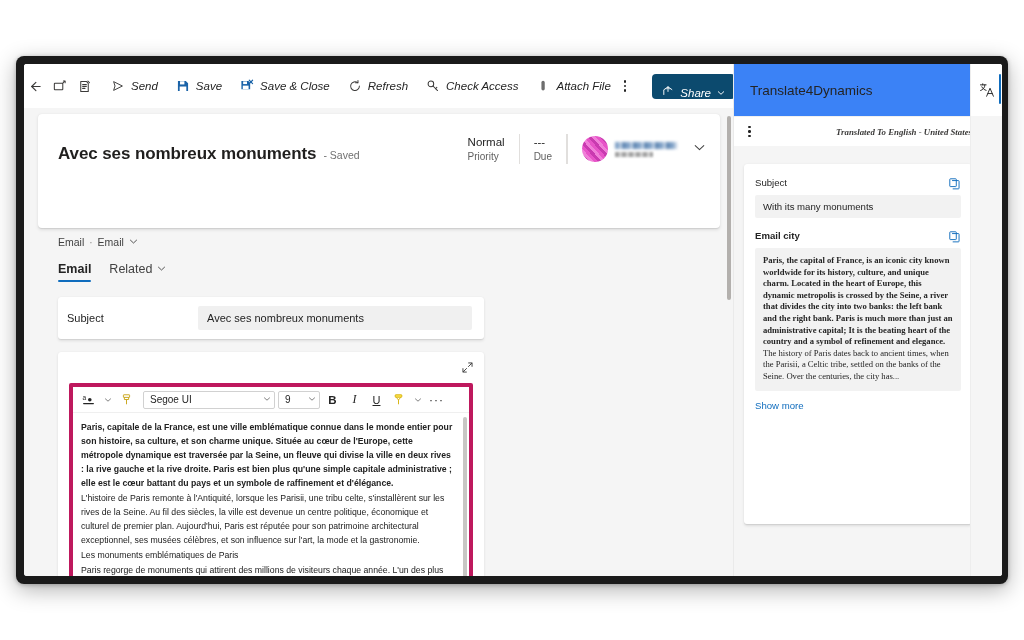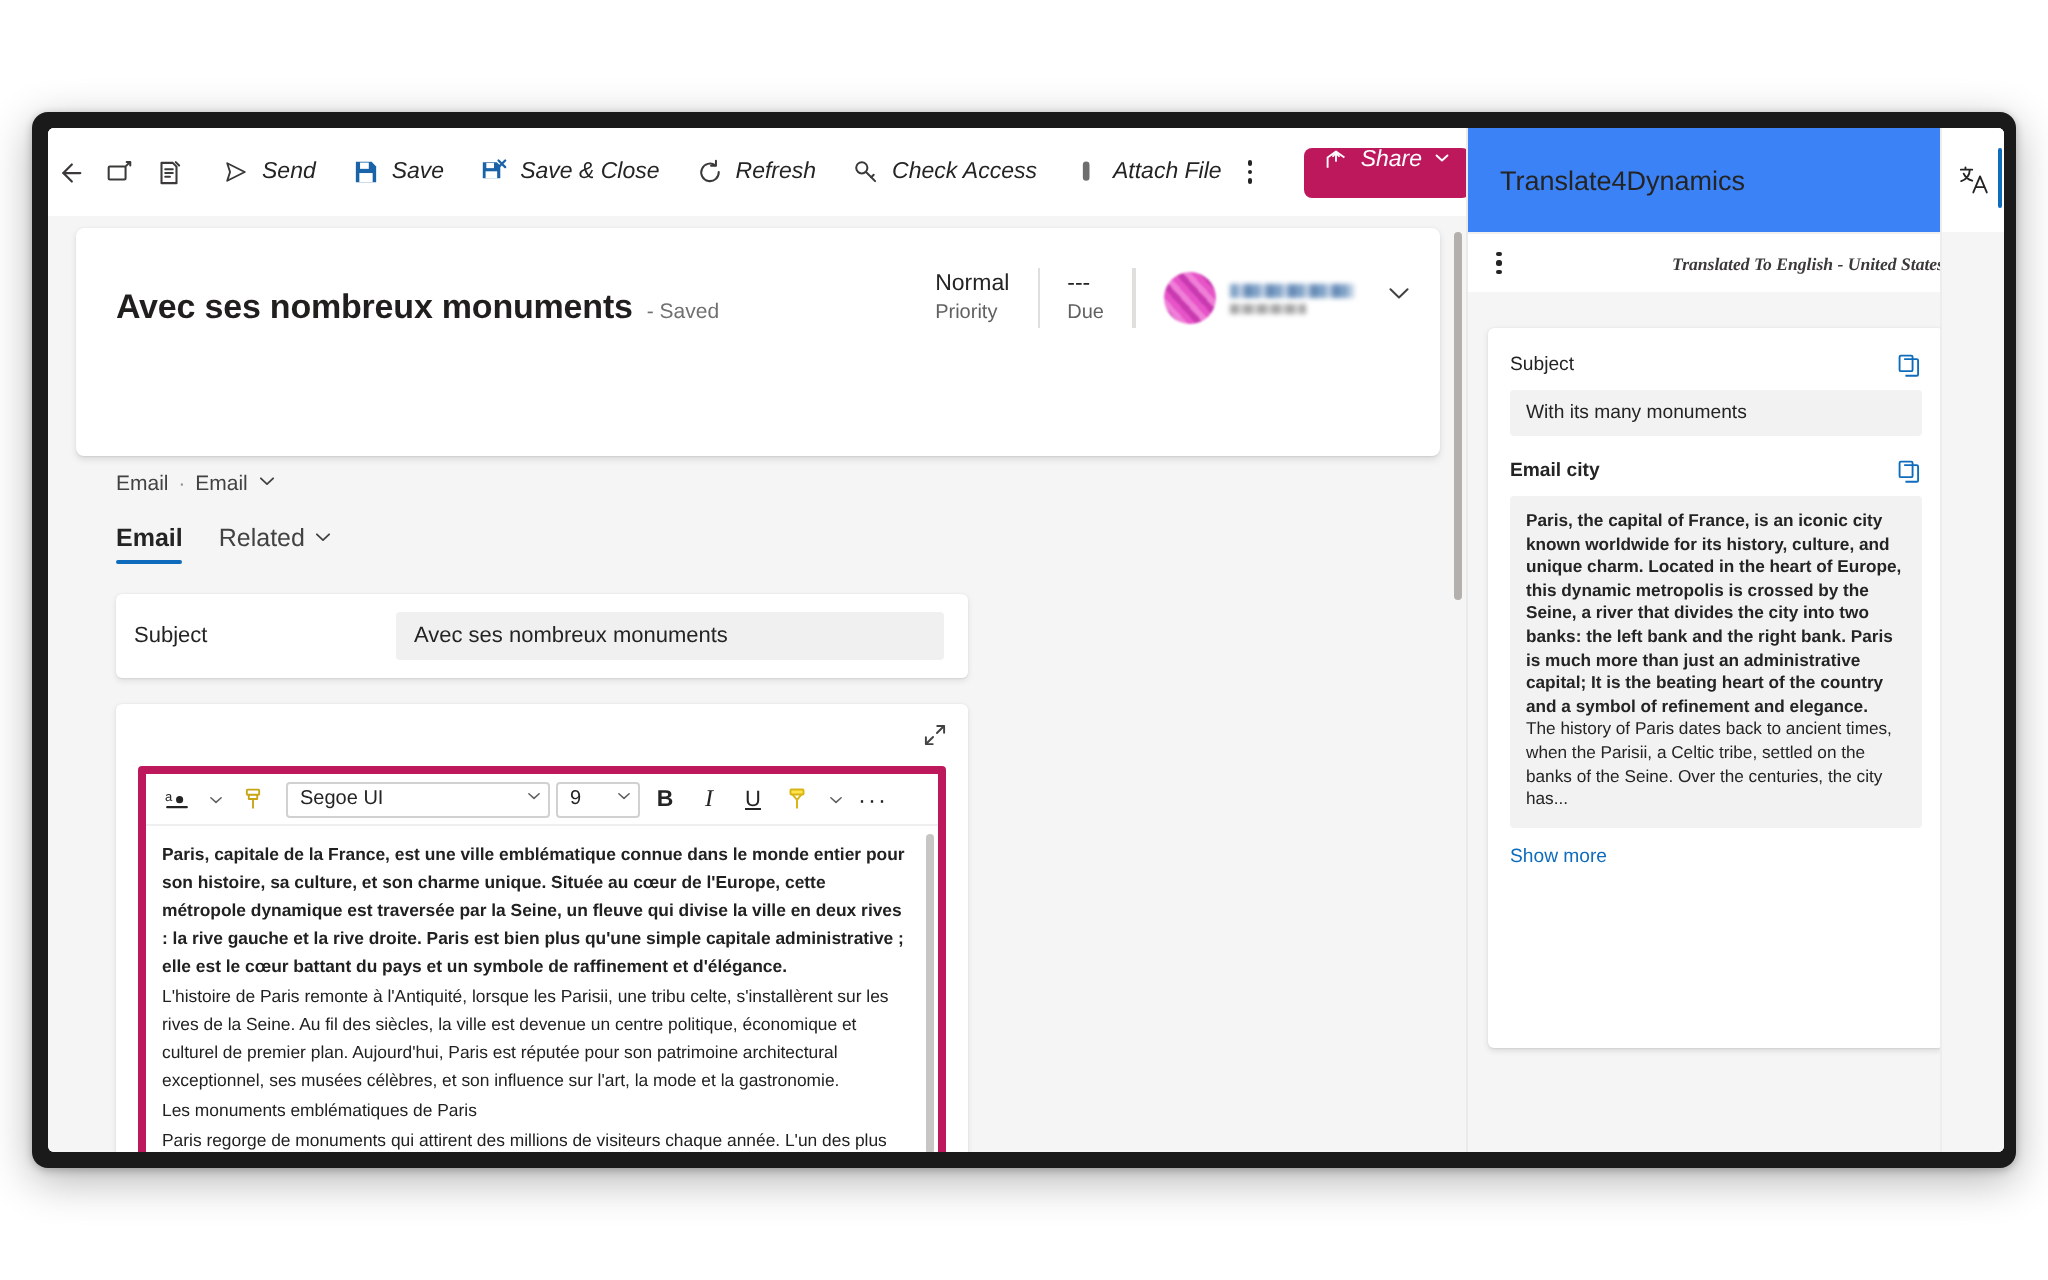--- a/index.html
+++ b/index.html
@@ -72,23 +72,23 @@
     white-space: nowrap;
   }
   .cmd-btn svg, .cmd-icon-btn svg { display: block; }
   .cmd-more {
     width: 26px; height: 28px;
     display: flex; align-items: center; justify-content: center;
     color: #242424;
     margin-left: 4px;
   }
   .share-btn {
-    display: flex; align-items: flex-start; gap: 6px;
+    display: flex; align-items: flex-end; gap: 6px;
     height: 25px; padding: 0 10px;
-    background: #be185d; color: #ffffff;
+    background: #0c4a6e; color: #ffffff;
     border-radius: 4px;
     font-size: 11.5px;
     margin-left: 26px;
   }
   .dots-v { display:flex; flex-direction:column; gap:2px; align-items:center;}
   .dots-v i { width:2.5px; height:2.5px; border-radius:50%; background:#242424; display:block;}
 
   
   .header-card {
     position: absolute; left: 14px; top: 50px;
@@ -315,20 +315,21 @@
     font-size: 9.6px; color: #242424;
   }
   .pc-body {
     margin-top: 6px;
     background: #f2f2f2;
     border-radius: 2px;
     padding: 7px 8px 8px 8px;
     font-size: 8.6px;
     line-height: 11.6px;
     color: #242424;
+    font-family: Liberation Serif, serif;
   }
   .pc-body p.b { font-weight: bold; }
   .pc-body p { margin: 0; }
   .show-more {
     margin-top: 9px;
     font-size: 9.6px; color: #0f6cbd;
   }
 
   
   .rail {

